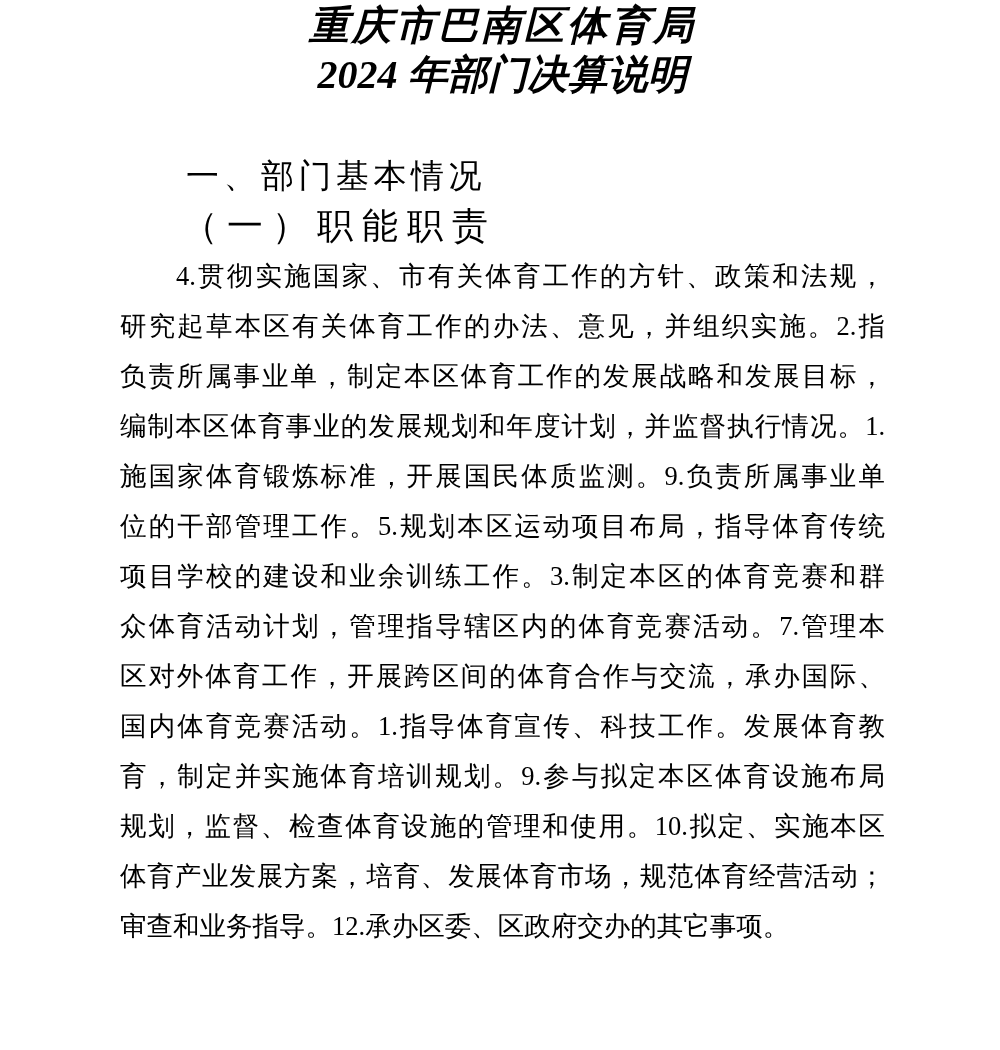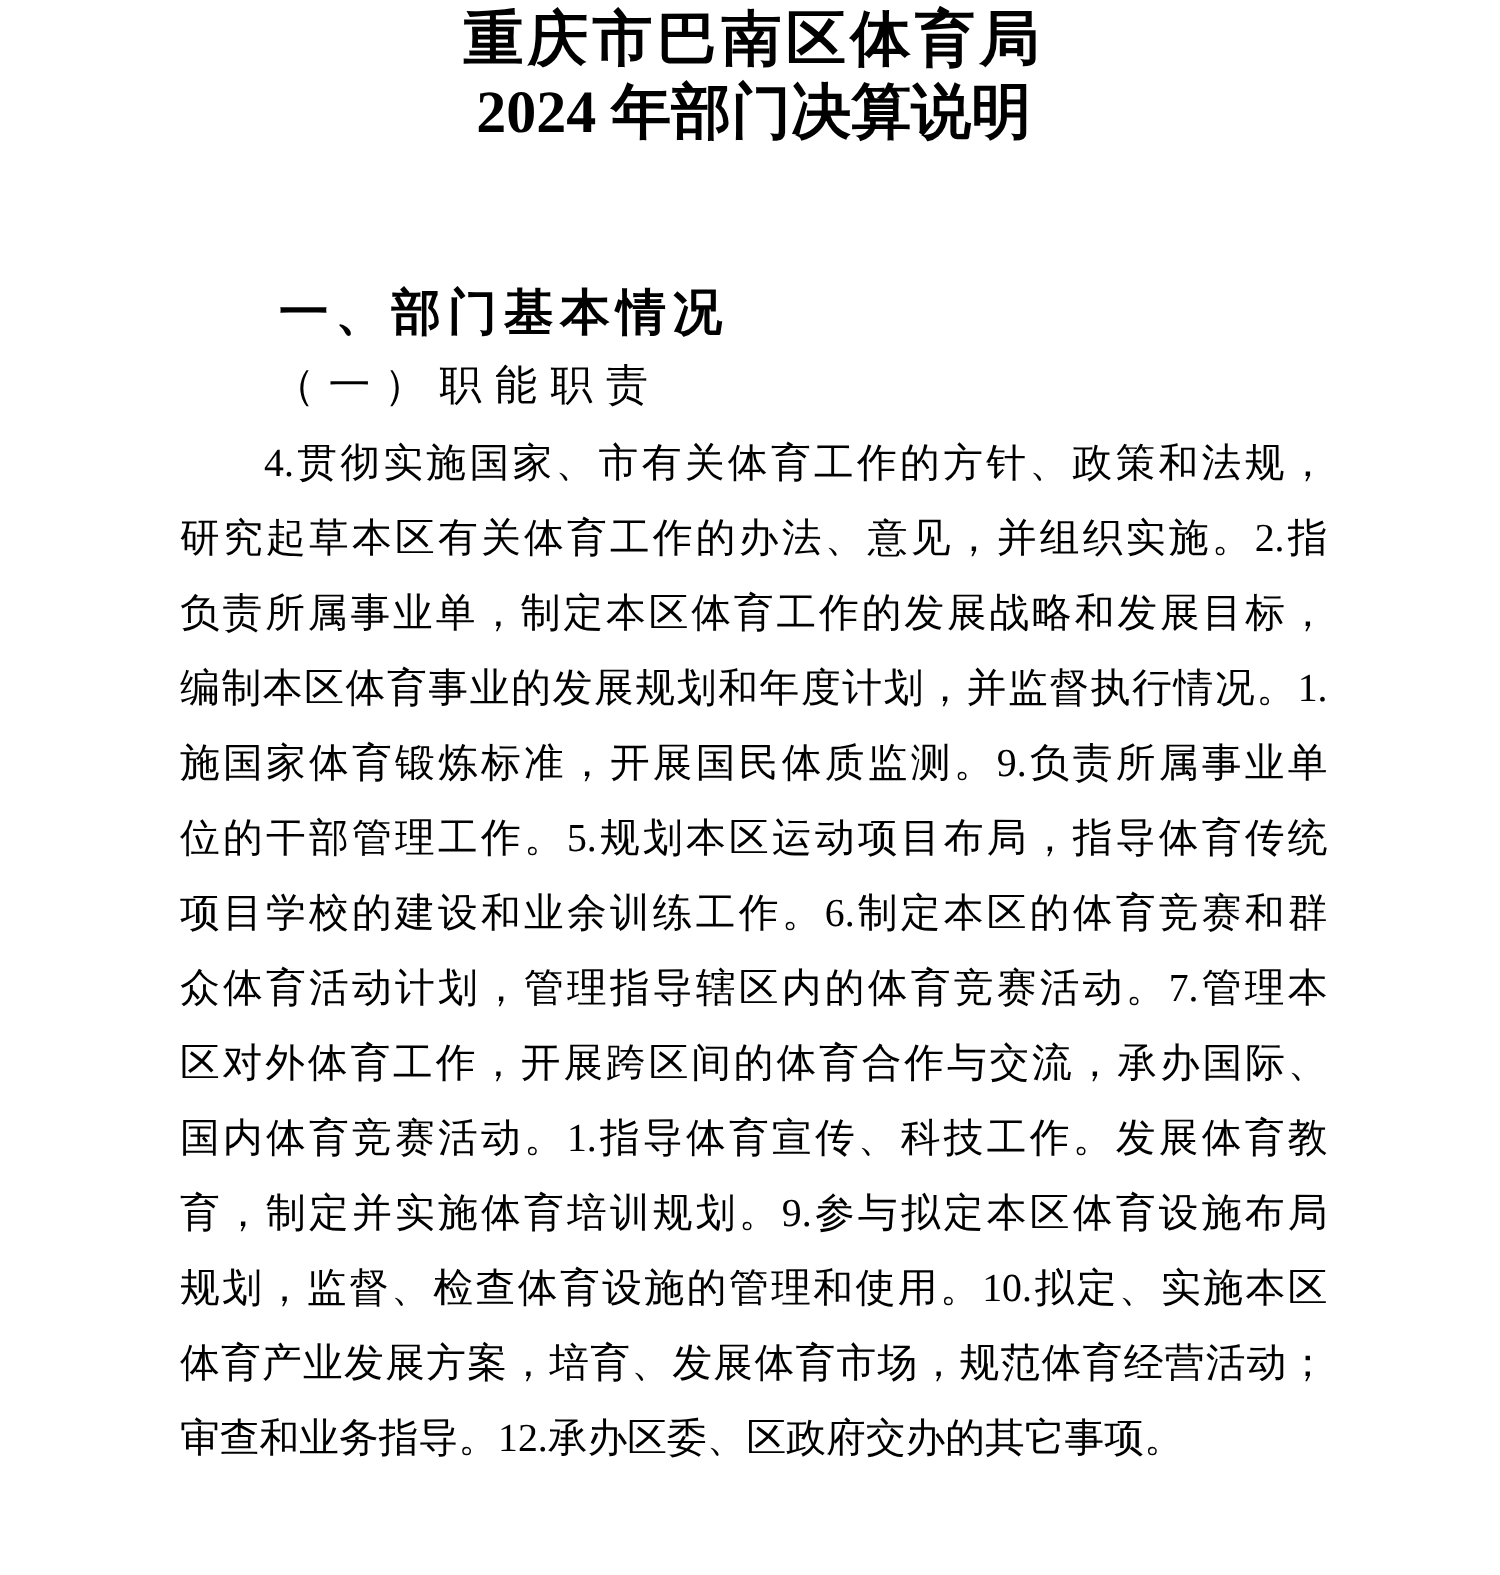--- a/index.html
+++ b/index.html
@@ -18,38 +18,39 @@
     width: 765px;
     padding: 0 115px 0 120px;
   }
   
   .doc-title {
     text-align: center;
     font-weight: bold;
     font-size: 40px;
     line-height: 49px;
     padding-top: 1px;
+    font-style: italic;
   }
   .doc-title .t-line1 {
     letter-spacing: 3px;
   }
   
   .section-heading {
-    margin-top: 84px;
+    margin-top: 52px;
     font-family: "Liberation Sans", "DejaVu Sans", sans-serif;
-    font-weight: bold;
+    font-weight: normal;
     font-size: 33px;
     letter-spacing: 4.5px;
     line-height: 50px;
     text-indent: 66px;
     white-space: nowrap;
   }
   
   .subsection-heading {
-    font-size: 28px;
+    font-size: 36px;
     letter-spacing: 9px;
     line-height: 50px;
     text-indent: 62px;
     white-space: nowrap;
   }
   
   .body-text {
     font-size: 26.5px;
     line-height: 50px;
   }
@@ -78,21 +79,21 @@
 
   <div class="subsection-heading">（一）职能职责</div>
 
   <div class="body-text">
       <div class="body-line first">4.贯彻实施国家、市有关体育工作的方针、政策和法规，</div>
       <div class="body-line">研究起草本区有关体育工作的办法、意见，并组织实施。2.指</div>
       <div class="body-line">负责所属事业单，制定本区体育工作的发展战略和发展目标，</div>
       <div class="body-line">编制本区体育事业的发展规划和年度计划，并监督执行情况。1.</div>
       <div class="body-line">施国家体育锻炼标准，开展国民体质监测。9.负责所属事业单</div>
       <div class="body-line">位的干部管理工作。5.规划本区运动项目布局，指导体育传统</div>
-      <div class="body-line">项目学校的建设和业余训练工作。6.制定本区的体育竞赛和群</div>
+      <div class="body-line">项目学校的建设和业余训练工作。3.制定本区的体育竞赛和群</div>
       <div class="body-line">众体育活动计划，管理指导辖区内的体育竞赛活动。7.管理本</div>
       <div class="body-line">区对外体育工作，开展跨区间的体育合作与交流，承办国际、</div>
       <div class="body-line">国内体育竞赛活动。1.指导体育宣传、科技工作。发展体育教</div>
       <div class="body-line">育，制定并实施体育培训规划。9.参与拟定本区体育设施布局</div>
       <div class="body-line">规划，监督、检查体育设施的管理和使用。10.拟定、实施本区</div>
       <div class="body-line">体育产业发展方案，培育、发展体育市场，规范体育经营活动；</div>
       <div class="body-line last">审查和业务指导。12.承办区委、区政府交办的其它事项。</div>
     </div>
 
 </div>

